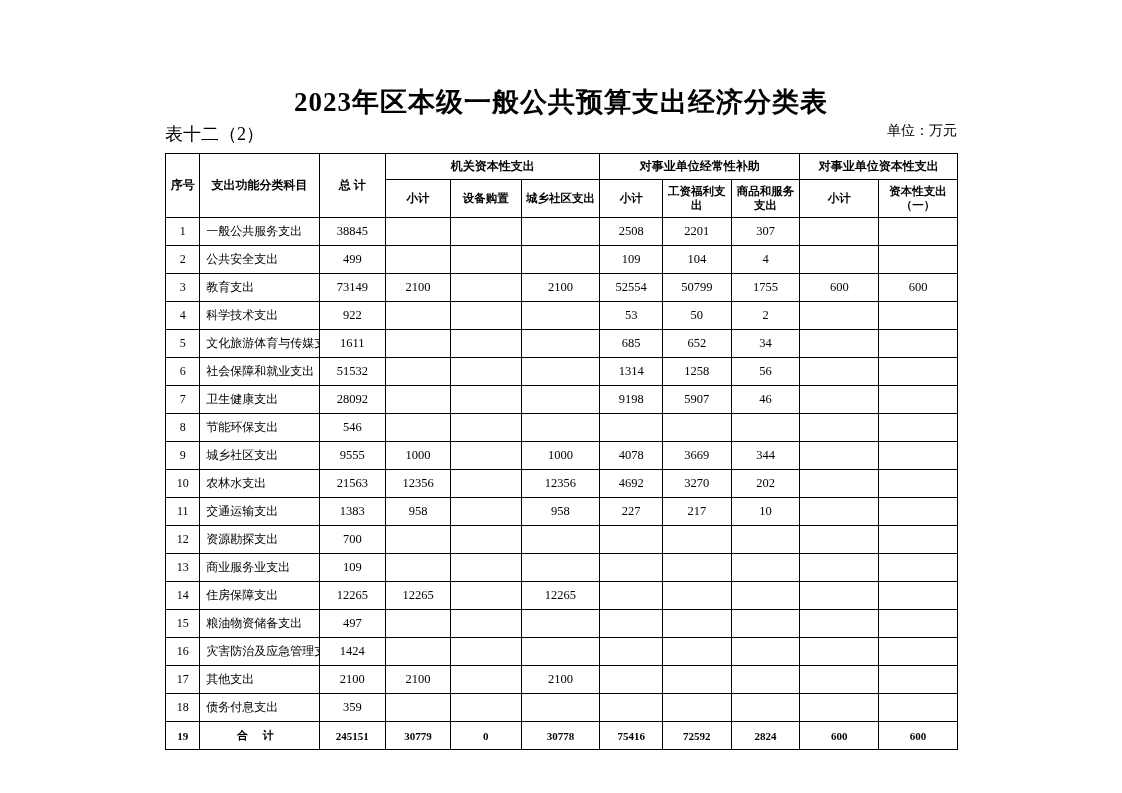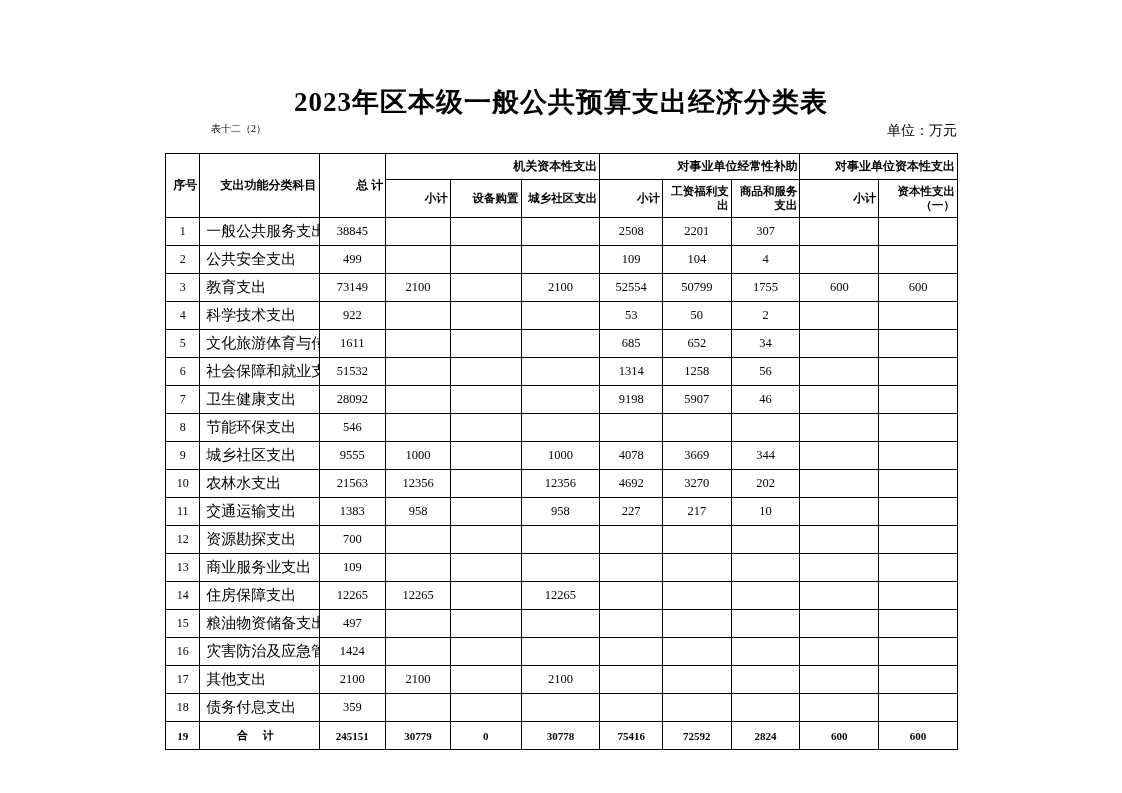--- a/index.html
+++ b/index.html
@@ -29,22 +29,21 @@
     text-align: center;
     font-size: 27px;
     font-weight: bold;
     letter-spacing: 1px;
     font-family: "Liberation Serif", "DejaVu Serif", serif;
   }
   .sub-left {
     position: absolute;
     left: 165px;
     top: 122px;
-    font-size: 10px;
-    margin-left: 46px;
+    font-size: 18px;
   }
   .sub-right {
     position: absolute;
     right: 165px;
     top: 122px;
     font-size: 14px;
   }
   table.budget {
     position: absolute;
     left: 165px;
@@ -60,27 +59,26 @@
     vertical-align: middle;
     padding: 0 2px;
     font-weight: normal;
     overflow: hidden;
     white-space: nowrap;
   }
   table.budget thead td {
     font-weight: bold;
     line-height: 1.15;
     white-space: normal;
-    text-align: right;
   }
   tbody td.rowno { width: 34px; height: 27px; }
   tbody td.subject {
     text-align: left;
     padding-left: 6px;
-    font-size: 15px;
+    font-size: 12px;
   }
   tbody td.num { font-size: 12.5px; }
   tr.total td { font-weight: bold; font-size: 11px; }
   tr.total td.subject-total {
     text-align: center;
     letter-spacing: 6px;
     padding-left: 0;
   }
   .hdr-small { font-size: 11.5px; }
   table.budget tbody tr { height: 27px; }

